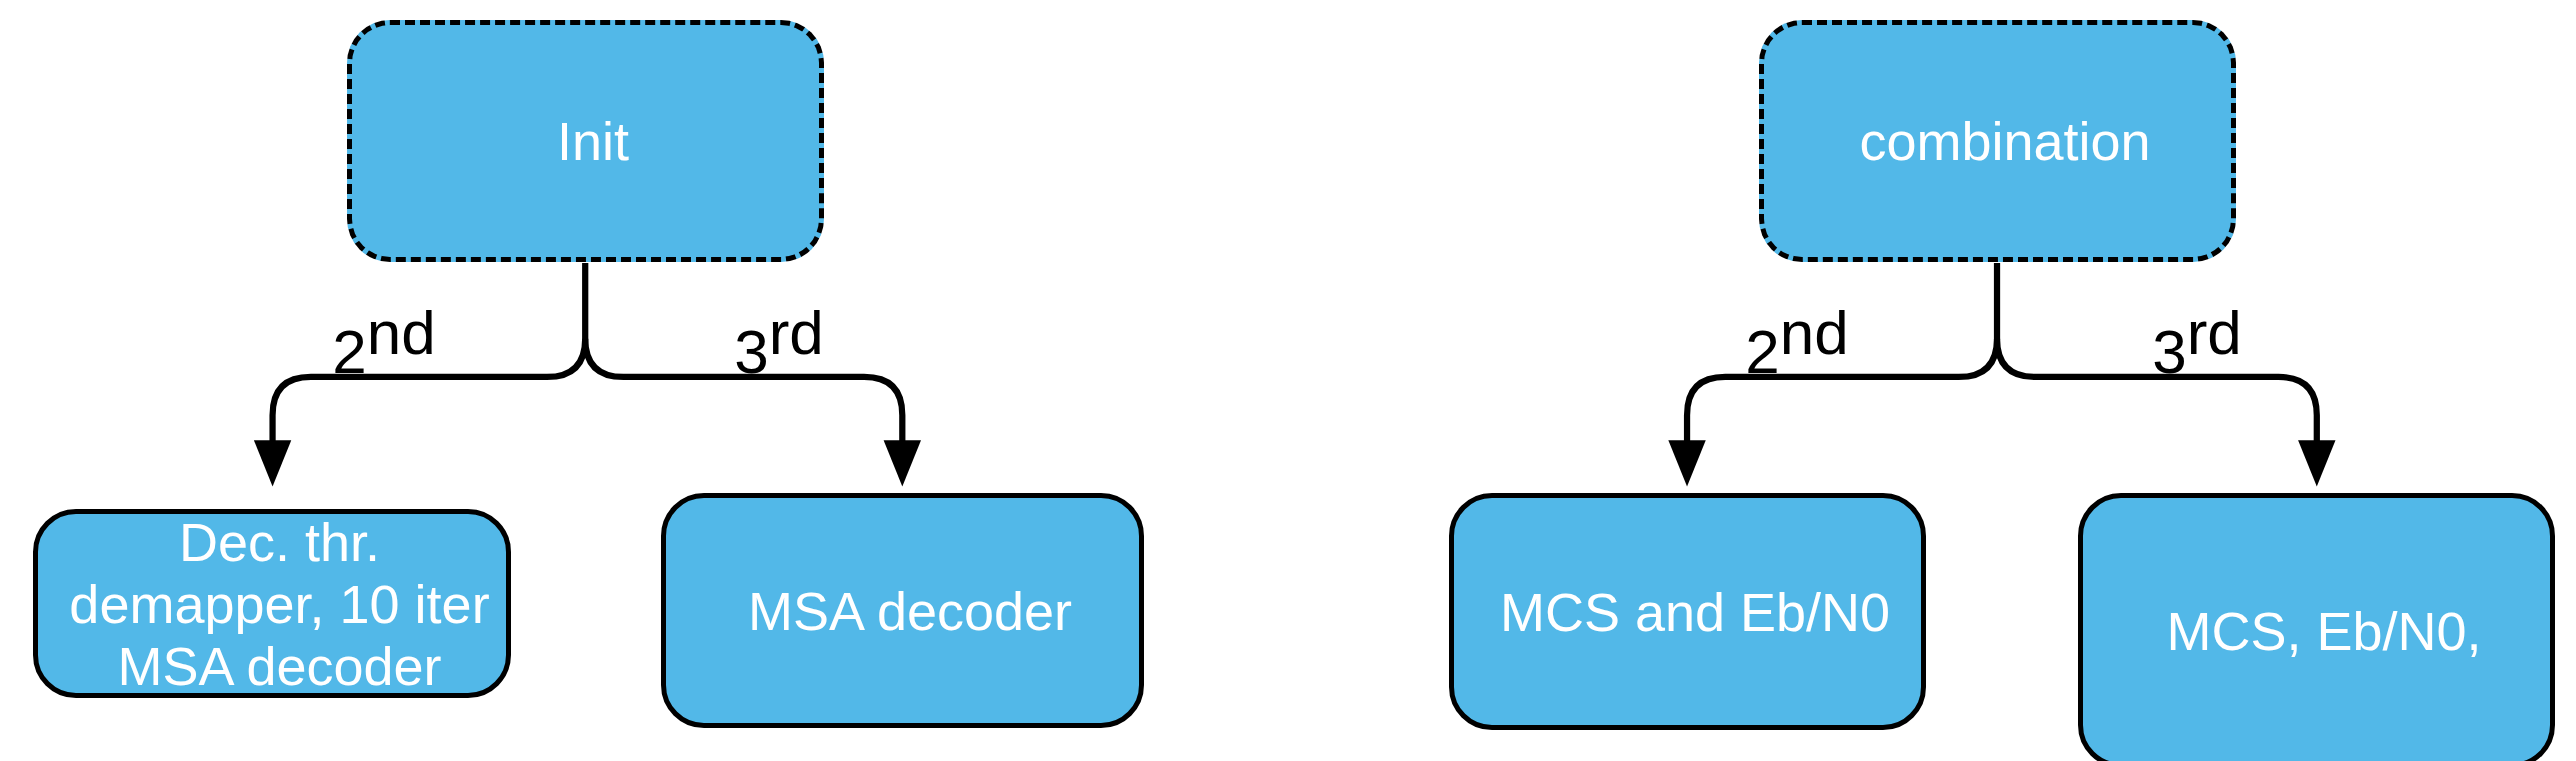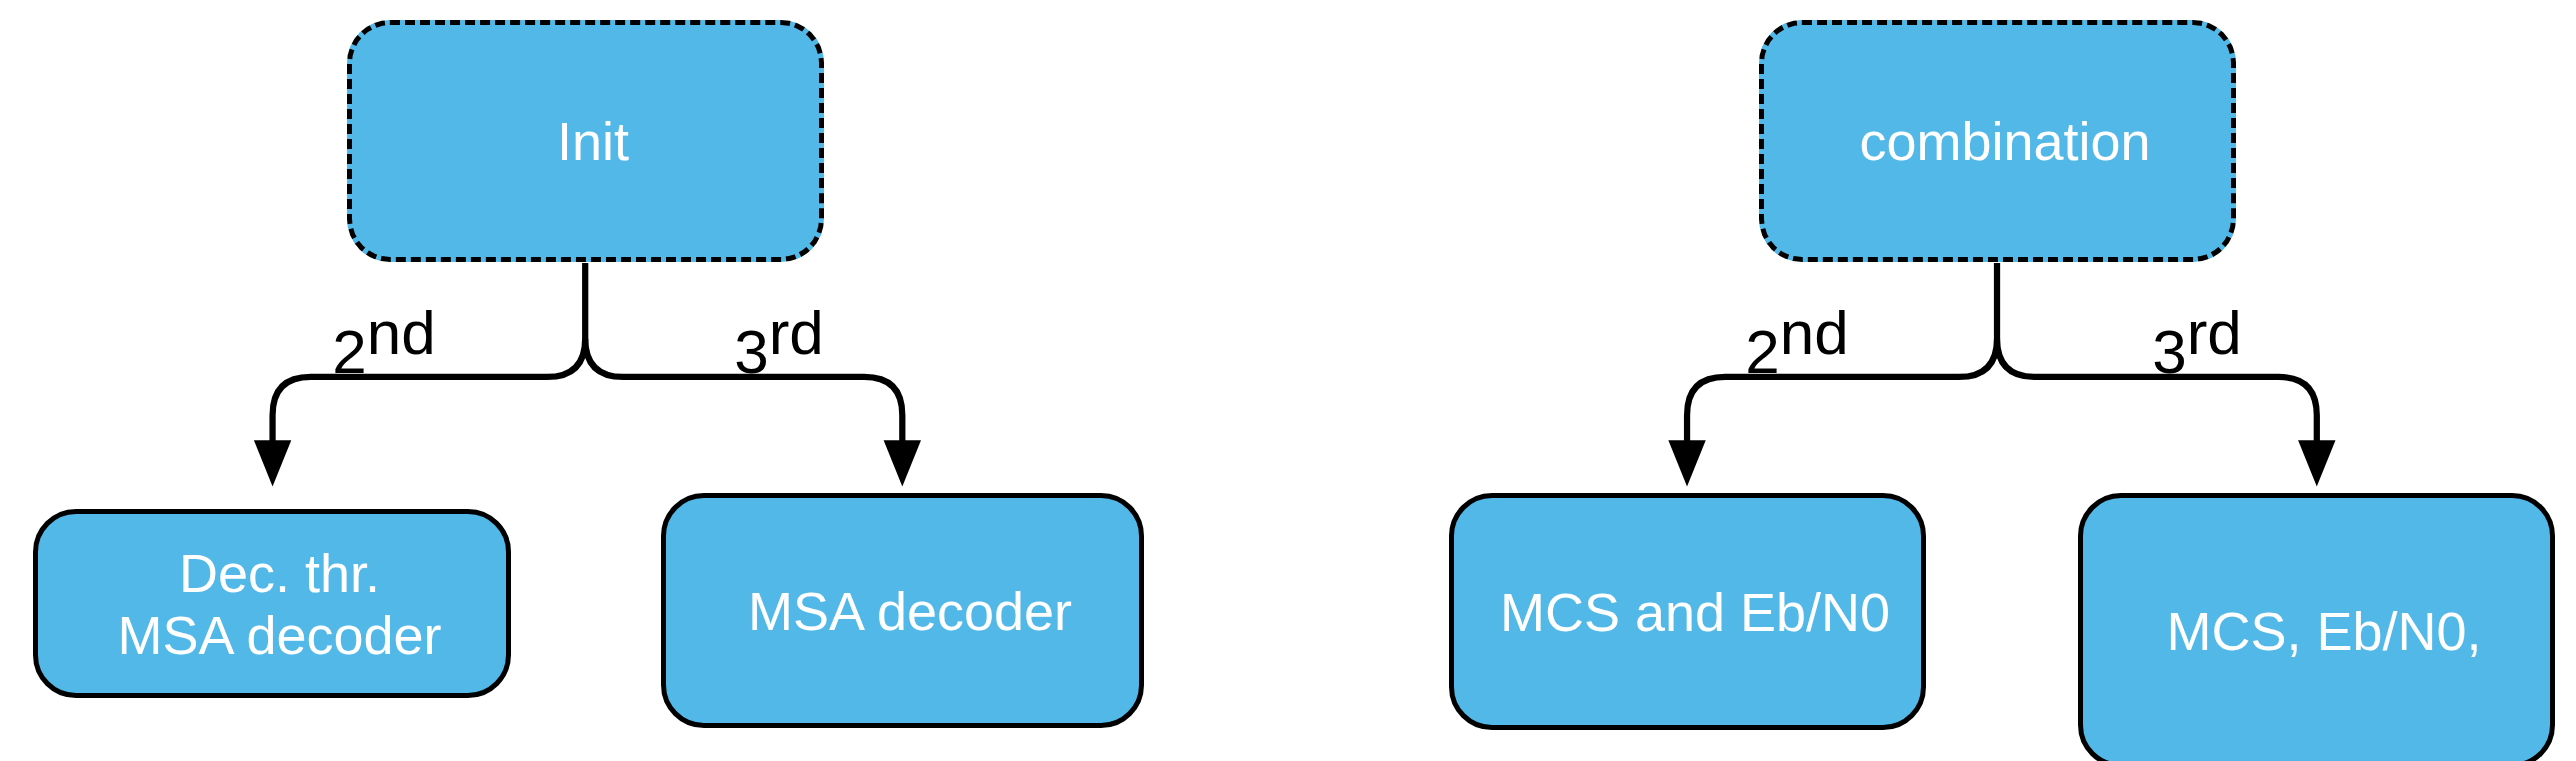--- a/index.html
+++ b/index.html
@@ -76,20 +76,21 @@
 
   <div class="branch-label" style="left:384px; top:325px;">
     <span>2</span><span class="sup">nd</span>
   </div>
   <div class="branch-label" style="left:779px; top:325px;">
     <span>3</span><span class="sup">rd</span>
   </div>
 
   <div class="box" style="left:33px; top:493px; width:478px; height:189px;margin-top:16px;">
     <div class="box-line">Dec. thr.</div>
+    <div class="box-line">demapper, 10 iter</div>
     <div class="box-line">MSA decoder</div>
   </div>
   <div class="box" style="left:661px; top:493px; width:483px; height:235px;">
     <div class="box-line">MSA decoder</div>
   </div>
 
   <div class="box dashed" style="left:1759px; top:19.6px; width:477px; height:242px;">
     <div class="box-line">combination</div>
   </div>
 

